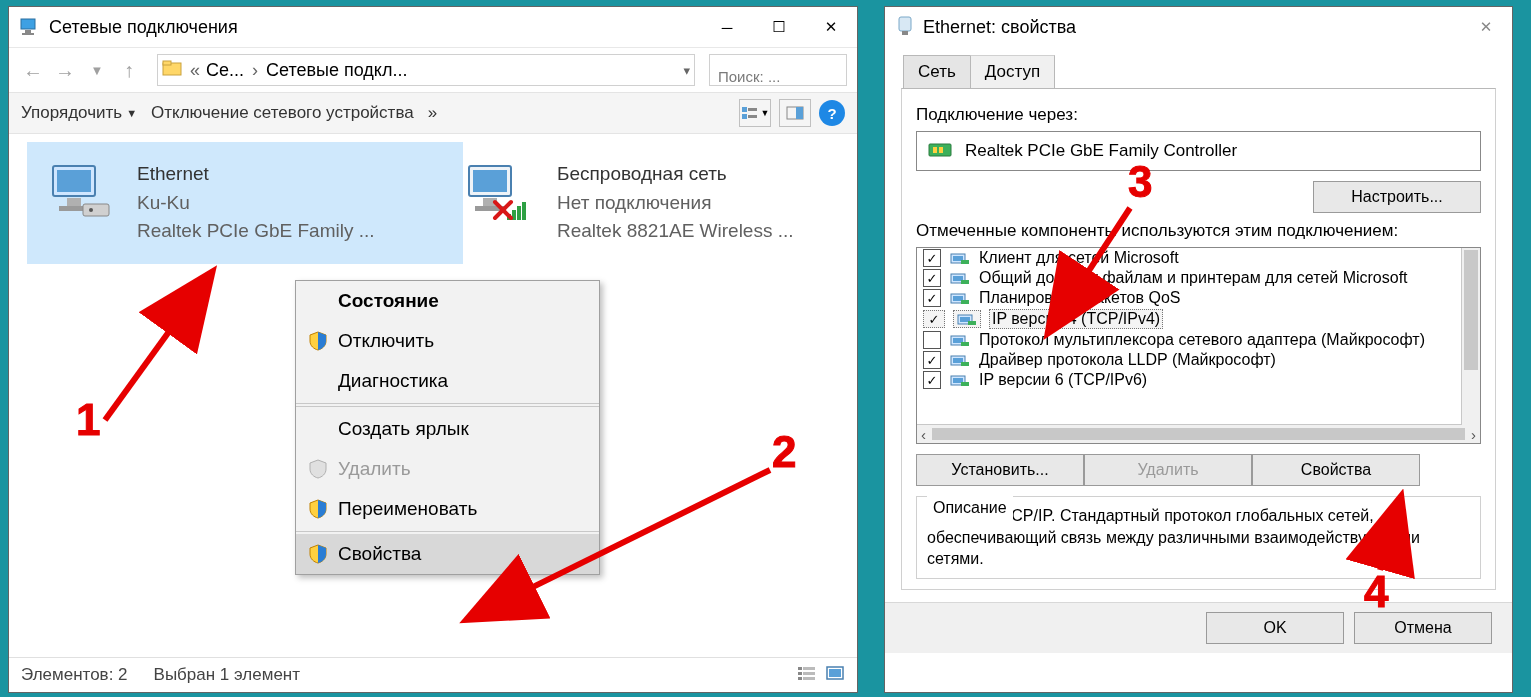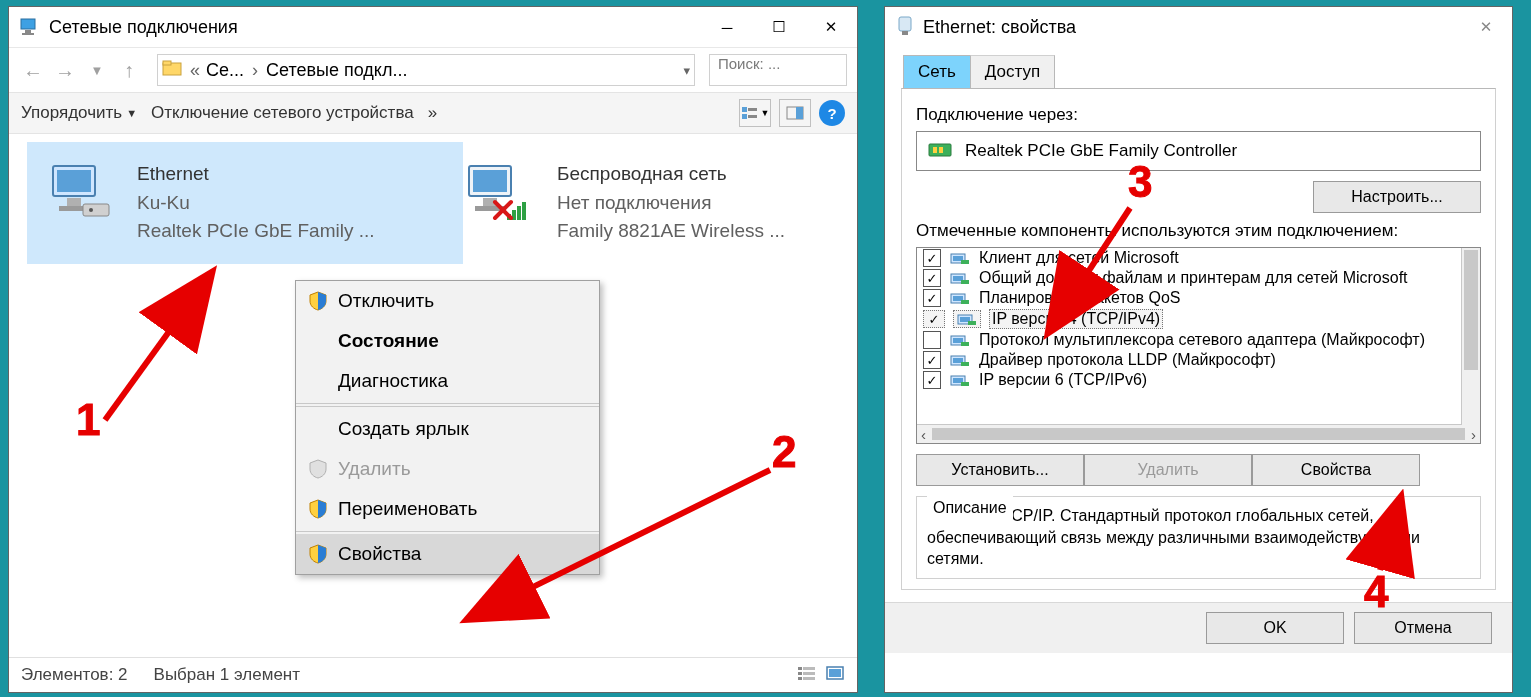--- a/index.html
+++ b/index.html
@@ -3,21 +3,21 @@
 <meta charset="utf-8">
 <style>
 body{margin:0;font-family:"Segoe UI",Arial,sans-serif;font-size:15px;background:#1a94a0;overflow:hidden;width:1531px;height:697px;position:relative}
 .window{position:absolute;background:#fff;border:1px solid #646464}
 .titlebar{height:40px;display:flex;align-items:center;padding:0 0 0 10px;background:#fff}
 .titlebar .title{flex:1;font-size:18px;color:#000;margin-left:8px}
 .win-btn{width:52px;height:40px;display:flex;align-items:center;justify-content:center;color:#000}
 .navbar{height:44px;display:flex;align-items:center;gap:4px;padding:0 10px;border-top:1px solid #e8e8e8}
 .nb-ico{width:28px;height:28px;display:flex;align-items:center;justify-content:center;color:#a0a0a0;font-size:20px}
 .crumb{display:flex;align-items:center;flex:1;border:1px solid #d0d0d0;height:30px;padding:0 4px;margin:0 10px;font-size:18px;color:#000}
-.search{width:120px;border:1px solid #d0d0d0;height:30px;display:flex;align-items:flex-start;padding:0 8px;color:#7a7a7a}
+.search{width:120px;border:1px solid #d0d0d0;height:30px;display:flex;align-items:flex-end;padding:0 8px;color:#7a7a7a}
 .cmd{height:40px;display:flex;align-items:center;gap:14px;padding:0 12px;border-top:1px solid #e4e4e4;border-bottom:1px solid #e4e4e4;background:#f5f5f5}
 .cmd-item{font-size:17px;color:#333;display:flex;align-items:center;gap:4px}
 .cmd-right{margin-left:auto;display:flex;gap:8px;align-items:center}
 .ico-btn{width:30px;height:26px;border:1px solid #c0c0c0;display:flex;align-items:center;justify-content:center}
 .help-ico{width:26px;height:26px;border-radius:50%;background:#1e88e5;color:#fff;display:flex;align-items:center;justify-content:center;font-weight:bold}
 .content{position:relative;height:490px;background:#fff}
 .adapter{position:absolute;display:flex;gap:22px;padding:18px;width:400px}
 .adapter.selected{background:#cfe8fc}
 .adapter-ico{width:70px;height:70px;flex-shrink:0}
 .adapter-txt div{font-size:19px;color:#333;line-height:1.5}
@@ -26,21 +26,21 @@
 .ctx-item{height:40px;display:flex;align-items:center;gap:10px;padding:0 12px;font-size:19px}
 .ctx-item.bold{font-weight:600}
 .ctx-item.disabled{color:#9a9a9a}
 .ctx-item.sel{background:#d8d8d8}
 .ctx-sep{height:0;border-top:1px solid #c8c8c8;margin:2px 0}
 .shield{width:20px;height:20px}
 .statusbar{position:absolute;bottom:0;left:0;right:0;height:34px;display:flex;align-items:center;padding:0 12px;gap:26px;border-top:1px solid #e0e0e0;font-size:17px;color:#444}
 .statusbar .sb-right{margin-left:auto;display:flex;gap:8px}
 
 .tabs{display:flex;margin:8px 0 0 18px}
-.tab{padding:6px 14px;border:1px solid #b8b8b8;background:#7dd3fc;border-bottom:none;font-size:17px;margin-right:-1px}
+.tab{padding:6px 14px;border:1px solid #b8b8b8;background:#e5e5e5;border-bottom:none;font-size:17px;margin-right:-1px}
 .tab.inactive{background:#f0f0f0;border-top:1px solid #d0d0d0}
 .panel{margin:0 16px 12px 16px;border:1px solid #d0d0d0;border-top:1px solid #b8b8b8;background:#fff;padding:16px 14px 10px}
 .label{font-size:17px;color:#000;margin-bottom:6px}
 .adapter-box{border:1px solid #888;height:38px;display:flex;align-items:center;gap:10px;padding:0 10px;font-size:17px;margin-bottom:10px}
 .btn{display:inline-flex;align-items:center;justify-content:center;height:30px;padding:0 18px;border:1px solid #9a9a9a;background:#e8e8e8;font-size:16px;min-width:130px}
 .btn.disabled{color:#9a9a9a}
 .complist{clear:both;border:1px solid #888;height:195px;overflow:hidden;position:relative;margin-top:6px}
 .complist-inner{overflow:auto;height:100%}
 .comp-item{display:flex;align-items:center;gap:8px;padding:1px 6px;font-size:16px;white-space:nowrap}
 .comp-item.hl span{border:1px dotted #777;background:#f4f4f4;padding:0 2px}
@@ -145,21 +145,21 @@
               <rect x="15" y="-2" width="4" height="18" fill="#2ea043"></rect>
             </g>
             <g stroke="#d81818" stroke-width="4" stroke-linecap="round">
               <line x1="30" y1="42" x2="46" y2="58"></line>
               <line x1="46" y1="42" x2="30" y2="58"></line>
             </g>
           </svg></div>
       <div class="adapter-txt">
         <div>Беспроводная сеть</div>
         <div>Нет подключения</div>
-        <div>Family 8821AE Wireless ...</div>
+        <div>Realtek 8821AE Wireless ...</div>
       </div>
     </div>
   </div>
   <div class="statusbar">
     <span>Элементов: 2</span>
     <span>Выбран 1 элемент</span>
     <div class="sb-right">
       <span><svg width="20" height="16">
             <rect x="1" y="2" width="4" height="3" fill="#888"></rect>
             <rect x="6" y="2" width="12" height="3" fill="#bbb"></rect>
@@ -170,30 +170,30 @@
           </svg></span>
       <span><svg width="20" height="16">
             <rect x="2" y="2" width="16" height="12" fill="none" stroke="#4a80b0" stroke-width="1.5"></rect>
             <rect x="4" y="4" width="12" height="8" fill="#5aa0d8"></rect>
           </svg></span>
     </div>
   </div>
 </div>
 
 <div class="ctxmenu">
+  <div class="ctx-item bold">
+      <span class="shield"></span>
+      <span>Состояние</span>
+    </div>
   <div class="ctx-item">
       <span class="shield"><svg viewBox="0 0 20 20">
           <path d="M10 1 L18 4 V10 C18 15 14 18 10 19 C6 18 2 15 2 10 V4 Z" fill="#ffd040" stroke="#c08000"></path>
           <path d="M10 1 L18 4 V10 C18 15 14 18 10 19 Z" fill="#2a7dd4"></path>
         </svg></span>
       <span>Отключить</span>
-    </div>
-  <div class="ctx-item bold">
-      <span class="shield"></span>
-      <span>Состояние</span>
     </div>
   <div class="ctx-item">
       <span class="shield"></span>
       <span>Диагностика</span>
     </div>
   <div class="ctx-sep"></div>
   <div class="ctx-sep"></div>
   <div class="ctx-item">
       <span class="shield"></span>
       <span>Создать ярлык</span>

